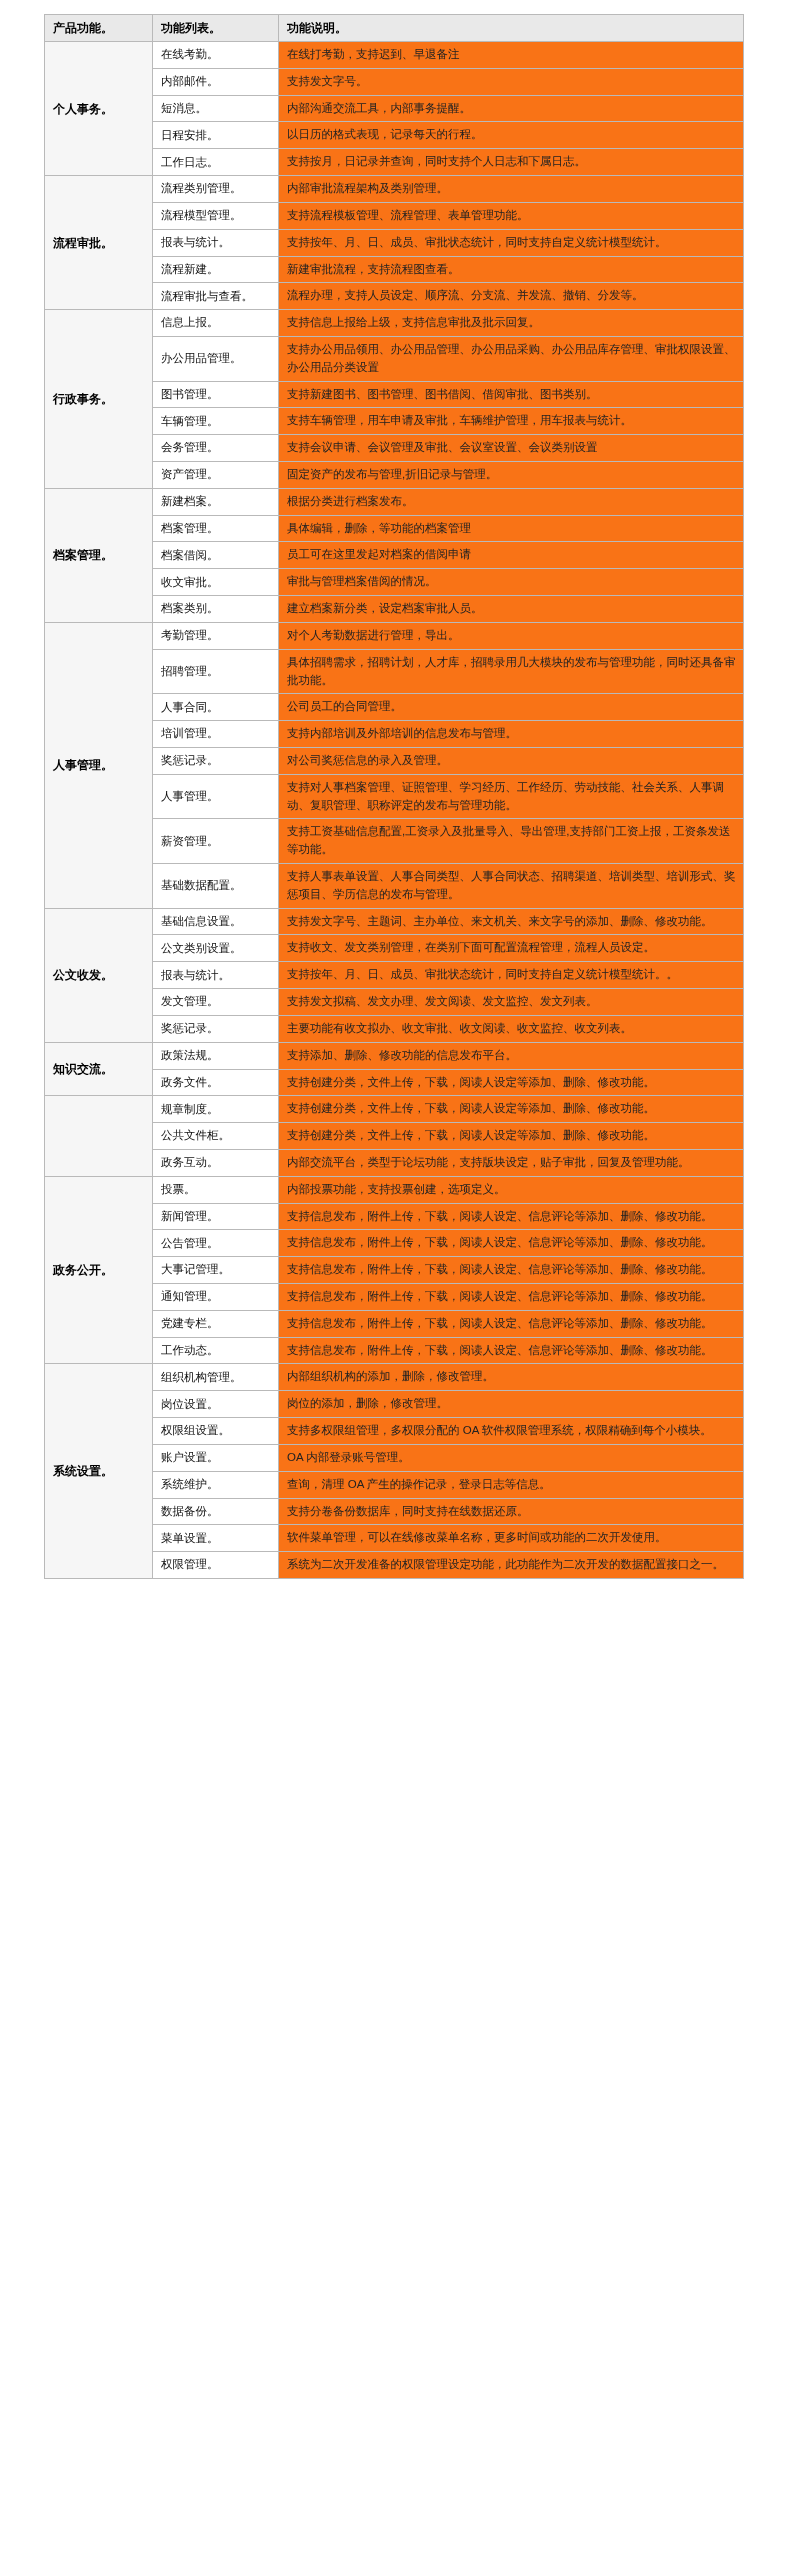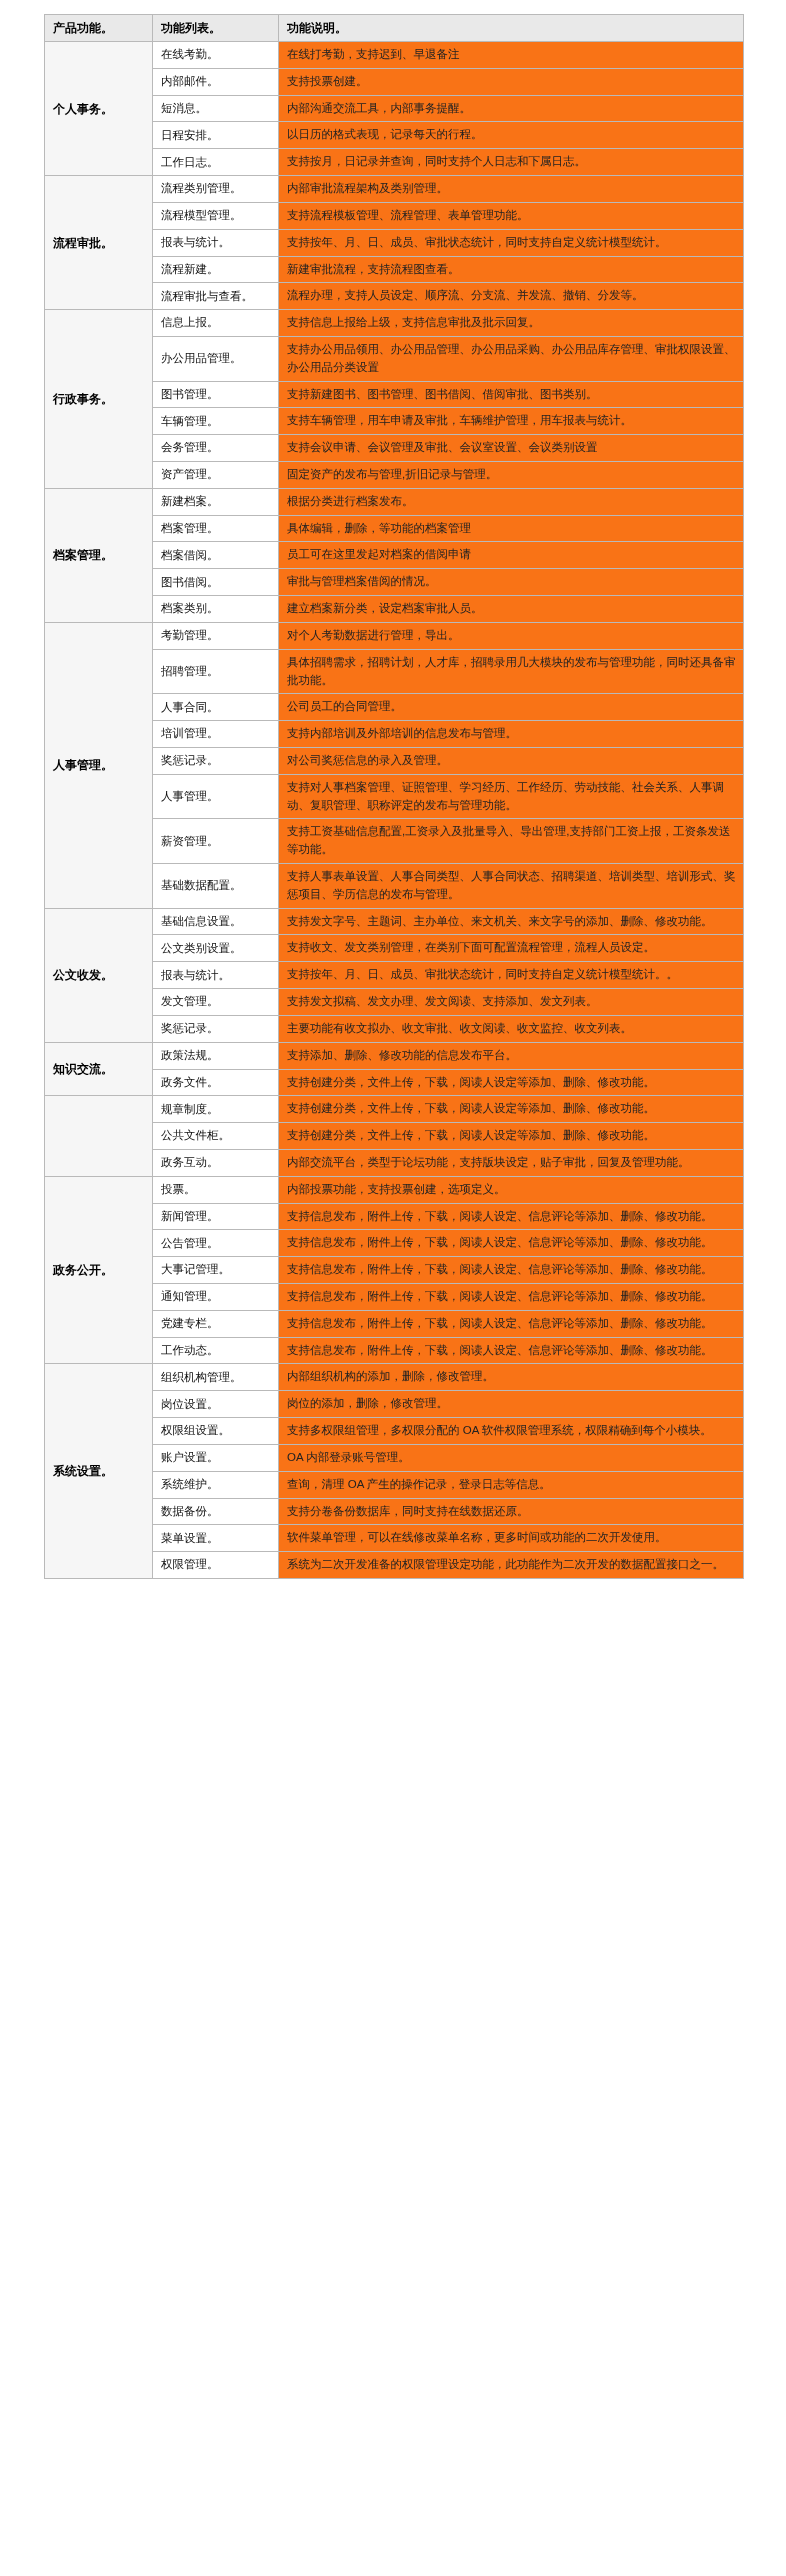--- a/index.html
+++ b/index.html
@@ -81,21 +81,21 @@
       </tr>
     </thead>
     <tbody id="table-body">
         <tr>
           <td class="group" rowspan="5">个人事务。</td>
           <td class="feature">在线考勤。</td>
           <td class="desc">在线打考勤，支持迟到、早退备注</td>
         </tr>
         <tr>
           <td class="feature">内部邮件。</td>
-          <td class="desc">支持投票创建。</td>
+          <td class="desc">支持发文字号。</td>
         </tr>
         <tr>
           <td class="feature">短消息。</td>
           <td class="desc">内部沟通交流工具，内部事务提醒。</td>
         </tr>
         <tr>
           <td class="feature">日程安排。</td>
           <td class="desc">以日历的格式表现，记录每天的行程。</td>
         </tr>
         <tr>
@@ -155,21 +155,21 @@
         </tr>
         <tr>
           <td class="feature">档案管理。</td>
           <td class="desc">具体编辑，删除，等功能的档案管理</td>
         </tr>
         <tr>
           <td class="feature">档案借阅。</td>
           <td class="desc">员工可在这里发起对档案的借阅申请</td>
         </tr>
         <tr>
-          <td class="feature">图书借阅。</td>
+          <td class="feature">收文审批。</td>
           <td class="desc">审批与管理档案借阅的情况。</td>
         </tr>
         <tr>
           <td class="feature">档案类别。</td>
           <td class="desc">建立档案新分类，设定档案审批人员。</td>
         </tr>
         <tr>
           <td class="group" rowspan="8">人事管理。</td>
           <td class="feature">考勤管理。</td>
           <td class="desc">对个人考勤数据进行管理，导出。</td>
@@ -210,21 +210,21 @@
         <tr>
           <td class="feature">公文类别设置。</td>
           <td class="desc">支持收文、发文类别管理，在类别下面可配置流程管理，流程人员设定。</td>
         </tr>
         <tr>
           <td class="feature">报表与统计。</td>
           <td class="desc">支持按年、月、日、成员、审批状态统计，同时支持自定义统计模型统计。。</td>
         </tr>
         <tr>
           <td class="feature">发文管理。</td>
-          <td class="desc">支持发文拟稿、发文办理、发文阅读、支持添加、发文列表。</td>
+          <td class="desc">支持发文拟稿、发文办理、发文阅读、发文监控、发文列表。</td>
         </tr>
         <tr>
           <td class="feature">奖惩记录。</td>
           <td class="desc">主要功能有收文拟办、收文审批、收文阅读、收文监控、收文列表。</td>
         </tr>
         <tr>
           <td class="group" rowspan="2">知识交流。</td>
           <td class="feature">政策法规。</td>
           <td class="desc">支持添加、删除、修改功能的信息发布平台。</td>
         </tr>

